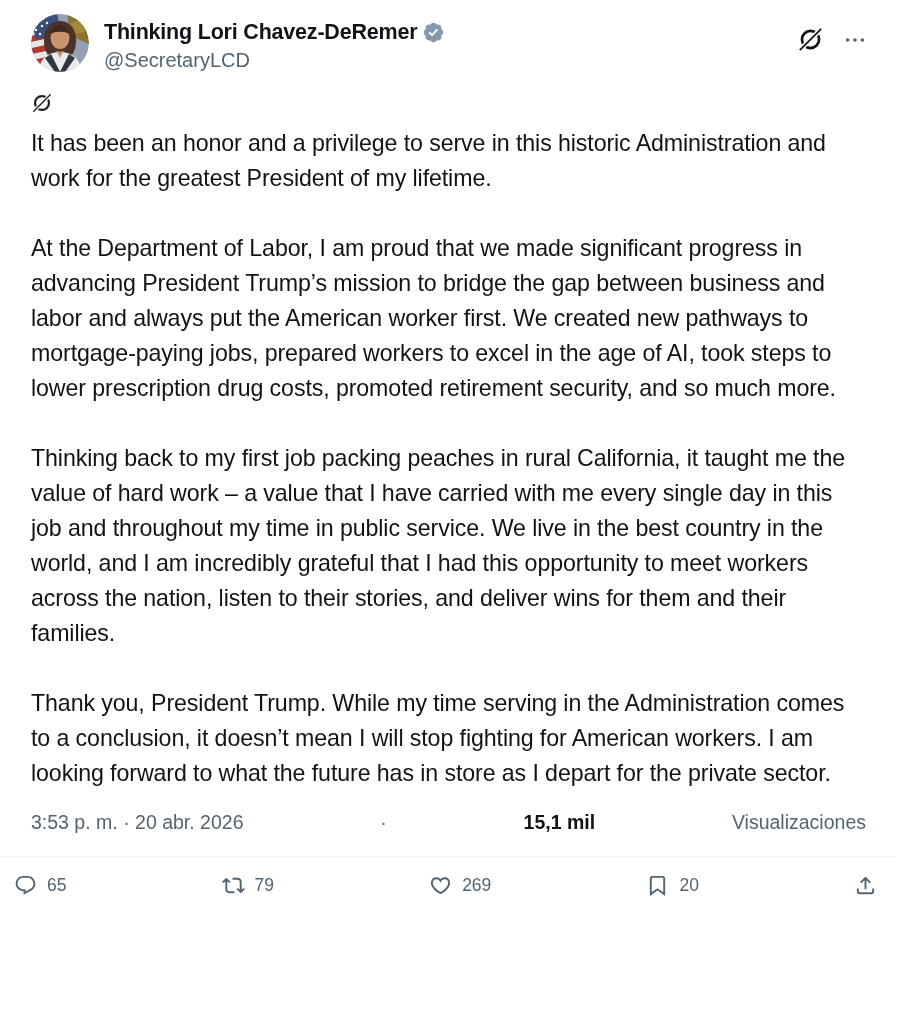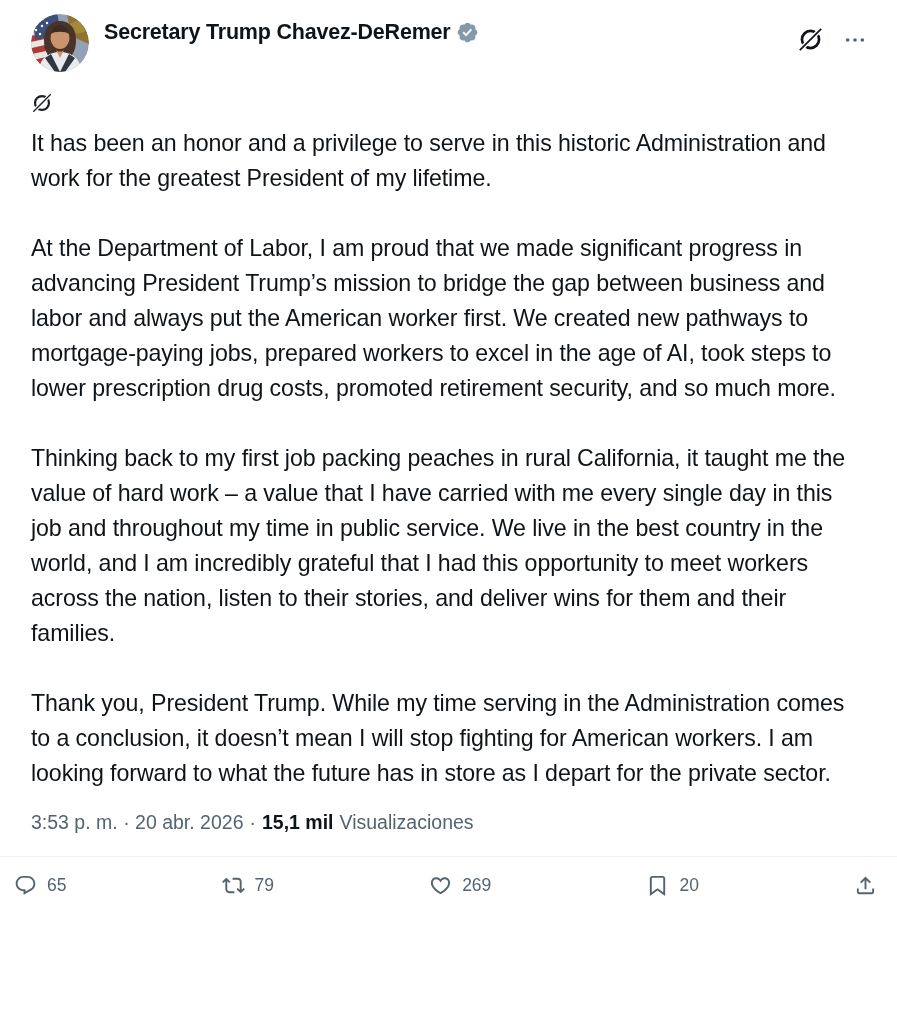--- a/index.html
+++ b/index.html
@@ -47,21 +47,21 @@
     line-height: 35px;
     color: #0f1419;
     letter-spacing: -0.1px;
     white-space: pre-wrap;
     max-width: 845px;
   }
 
   
   .meta-row {
     margin-top: 20px; font-size: 19.5px; color: #536471;
-    display: flex; align-items: baseline; gap: 6px; flex-wrap: nowrap;
+    display: flex; align-items: baseline; gap: 6px; flex-wrap: nowrap; justify-content: space-between;
   }
   .meta-views-count { color: #0f1419; font-weight: 700; }
   .meta-sep { color: #536471; }
 
   
   .divider { border-top: 1px solid #eff3f4; margin-top: 22px; }
   .action-bar {
     height: 56px; display: flex; align-items: center;
     justify-content: space-between; padding: 0 20px 0 14px;
   }
@@ -117,25 +117,26 @@
           <path d="M8 58 C8 44 18 38 29 38 C40 38 50 44 50 58 Z" fill="#e8eaee"></path>
           <path d="M20 40 L29 58 L24 58 L14 44 Z" fill="#2f3640"></path>
           <path d="M38 40 L29 58 L34 58 L44 44 Z" fill="#2f3640"></path>
           <path d="M25 36 L29 44 L33 36 C31 38 27 38 25 36 Z" fill="#c9936e"></path>
         </g>
       </svg>
     </div>
 
     <div class="name-block">
       <div class="name-row">
-        <span class="display-name">Secretary Trump Chavez-DeRemer</span>
+        <span class="display-name">Thinking Lori Chavez-DeRemer</span>
         <svg class="badge" viewBox="0 0 24 24">
           <path fill="#829aab" fill-rule="evenodd" d="M22.25 12c0-1.43-.88-2.67-2.19-3.34.46-1.39.2-2.9-.81-3.91s-2.52-1.27-3.91-.81c-.66-1.31-1.91-2.19-3.34-2.19s-2.67.88-3.33 2.19c-1.4-.46-2.91-.2-3.92.81s-1.26 2.52-.8 3.91c-1.31.67-2.2 1.91-2.2 3.34s.89 2.67 2.2 3.34c-.46 1.39-.21 2.9.8 3.91s2.52 1.26 3.91.81c.67 1.31 1.91 2.19 3.34 2.19s2.68-.88 3.34-2.19c1.39.45 2.9.2 3.91-.81s1.27-2.52.81-3.91c1.31-.67 2.19-1.91 2.19-3.34zm-11.71 4.2L6.8 12.46l1.41-1.42 2.26 2.26 4.8-5.23 1.47 1.36-6.2 6.77z"></path>
         </svg>
       </div>
+      <div class="handle">@SecretaryLCD</div>
     </div>
 
     <div class="header-spacer"></div>
 
     <div class="header-icons">
       <button class="icon-btn" aria-label="Grok">
         <svg width="27" height="27" viewBox="0 0 24 24">
           <circle cx="12" cy="12" r="7.6" fill="none" stroke="#0f1419" stroke-width="2.4"></circle>
           <line x1="2.5" y1="21.5" x2="21.5" y2="2.5" stroke="#ffffff" stroke-width="4.2"></line>
           <line x1="2.5" y1="21.5" x2="21.5" y2="2.5" stroke="#0f1419" stroke-width="1.5"></line>

